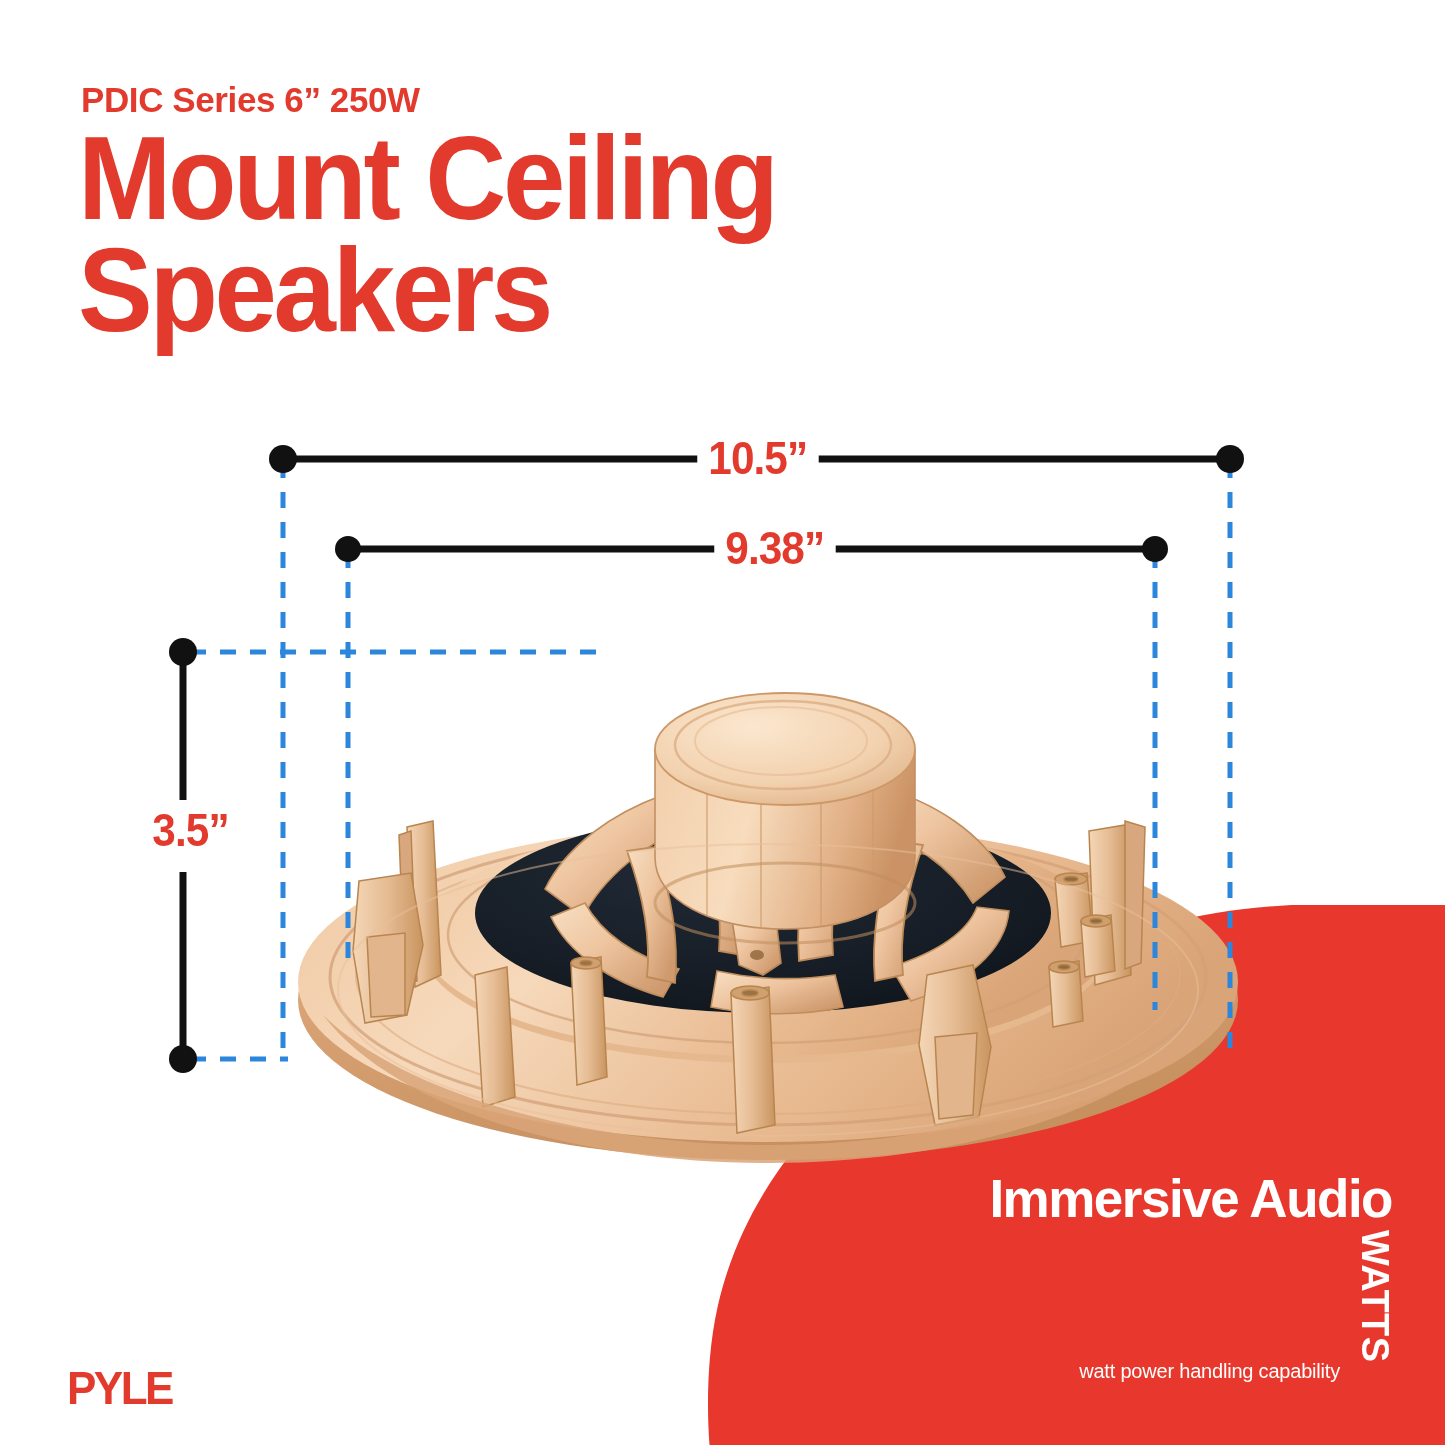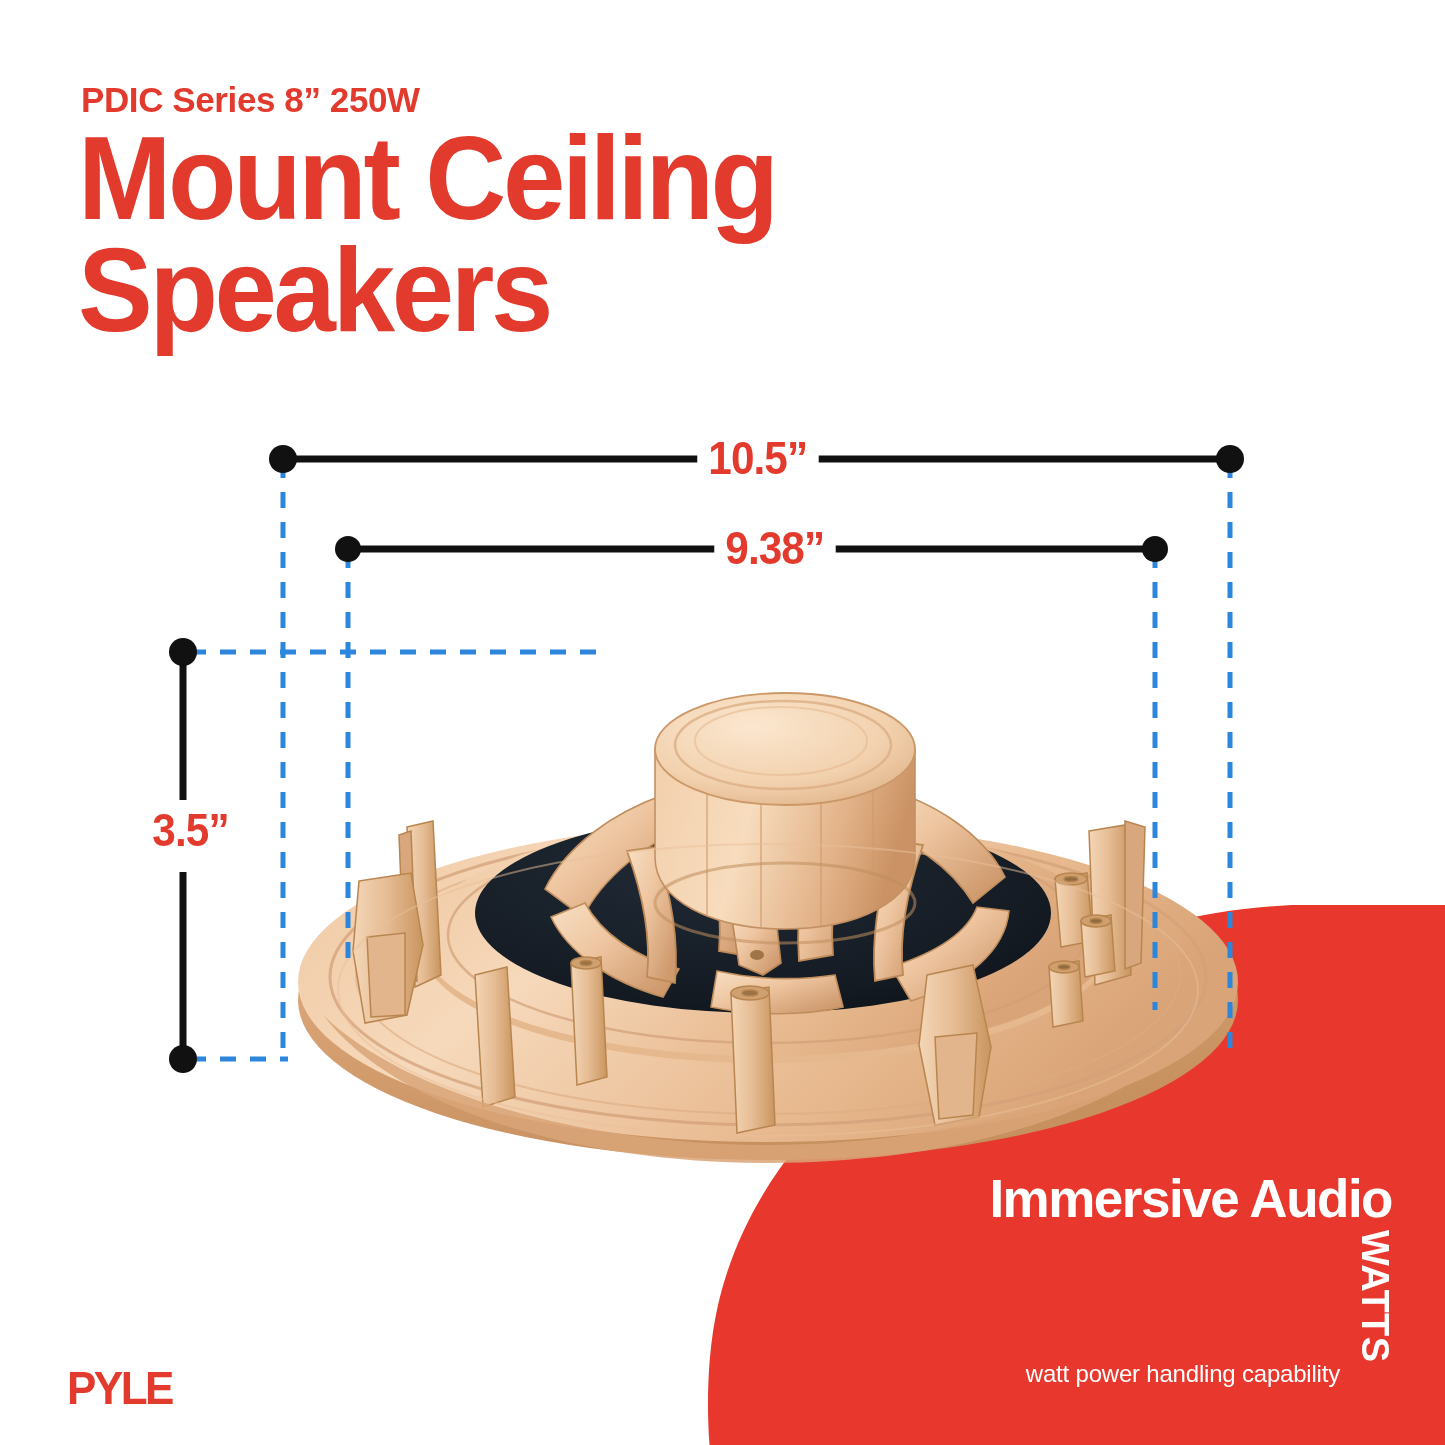--- a/index.html
+++ b/index.html
@@ -127,21 +127,21 @@
     font-weight: 700;
     letter-spacing: 0.5px;
     writing-mode: vertical-rl;
     transform: rotate(0deg);
     white-space: nowrap;
   }
   #badge-sub {
     position: absolute;
     right: 60px;
     top: 192px;
-    font-size: 24px;
+    font-size: 20px;
     font-weight: 400;
     letter-spacing: -0.2px;
     white-space: nowrap;
   }
 
   
   #logo {
     position: absolute;
     left: 67px;
     top: 1362px;
@@ -151,21 +151,21 @@
     letter-spacing: -2.5px;
     transform: scaleY(1.05);
     transform-origin: left top;
   }
 </style>
 </head>
 <body>
 
 <div id="page">
 
-  <div id="eyebrow">PDIC Series 8” 250W</div>
+  <div id="eyebrow">PDIC Series 6” 250W</div>
 
   <div id="headline">
     <span class="hl-line">Mount Ceiling</span>
     <span class="hl-line">Speakers</span>
   </div>
 
   <div id="red-blob">
     <svg width="760" height="545" viewBox="0 0 760 545" xmlns="http://www.w3.org/2000/svg">
       <path d="M760 0 L760 545 L10 545
                C10 545 2 470 18 400

